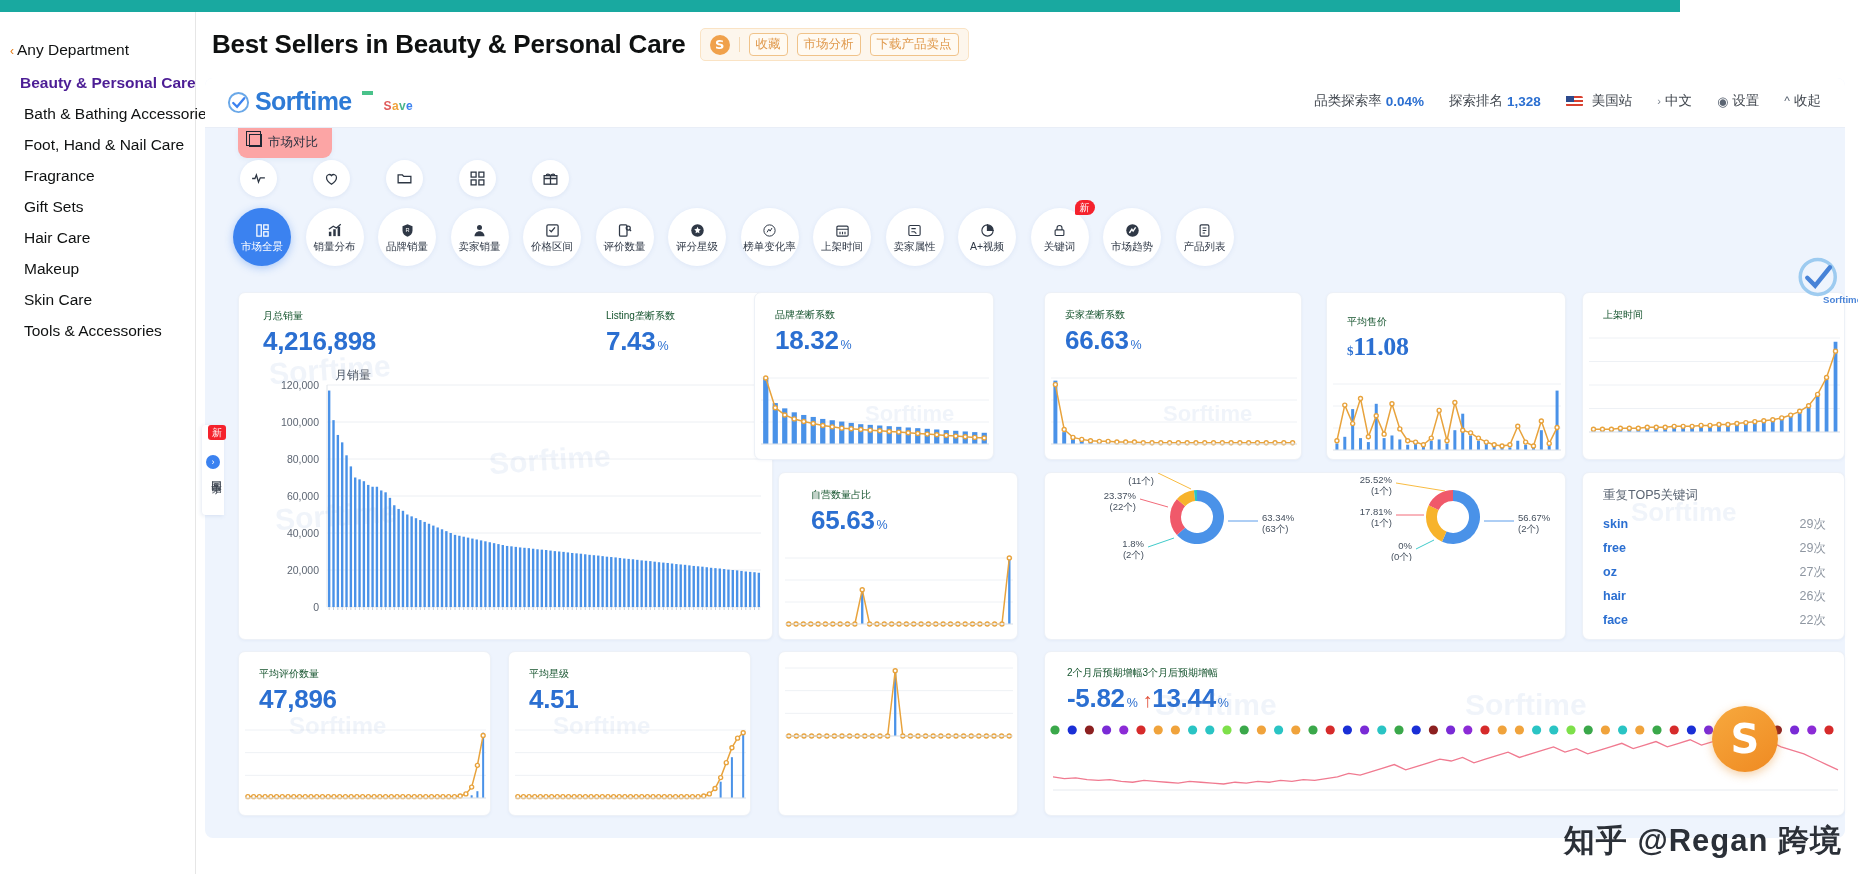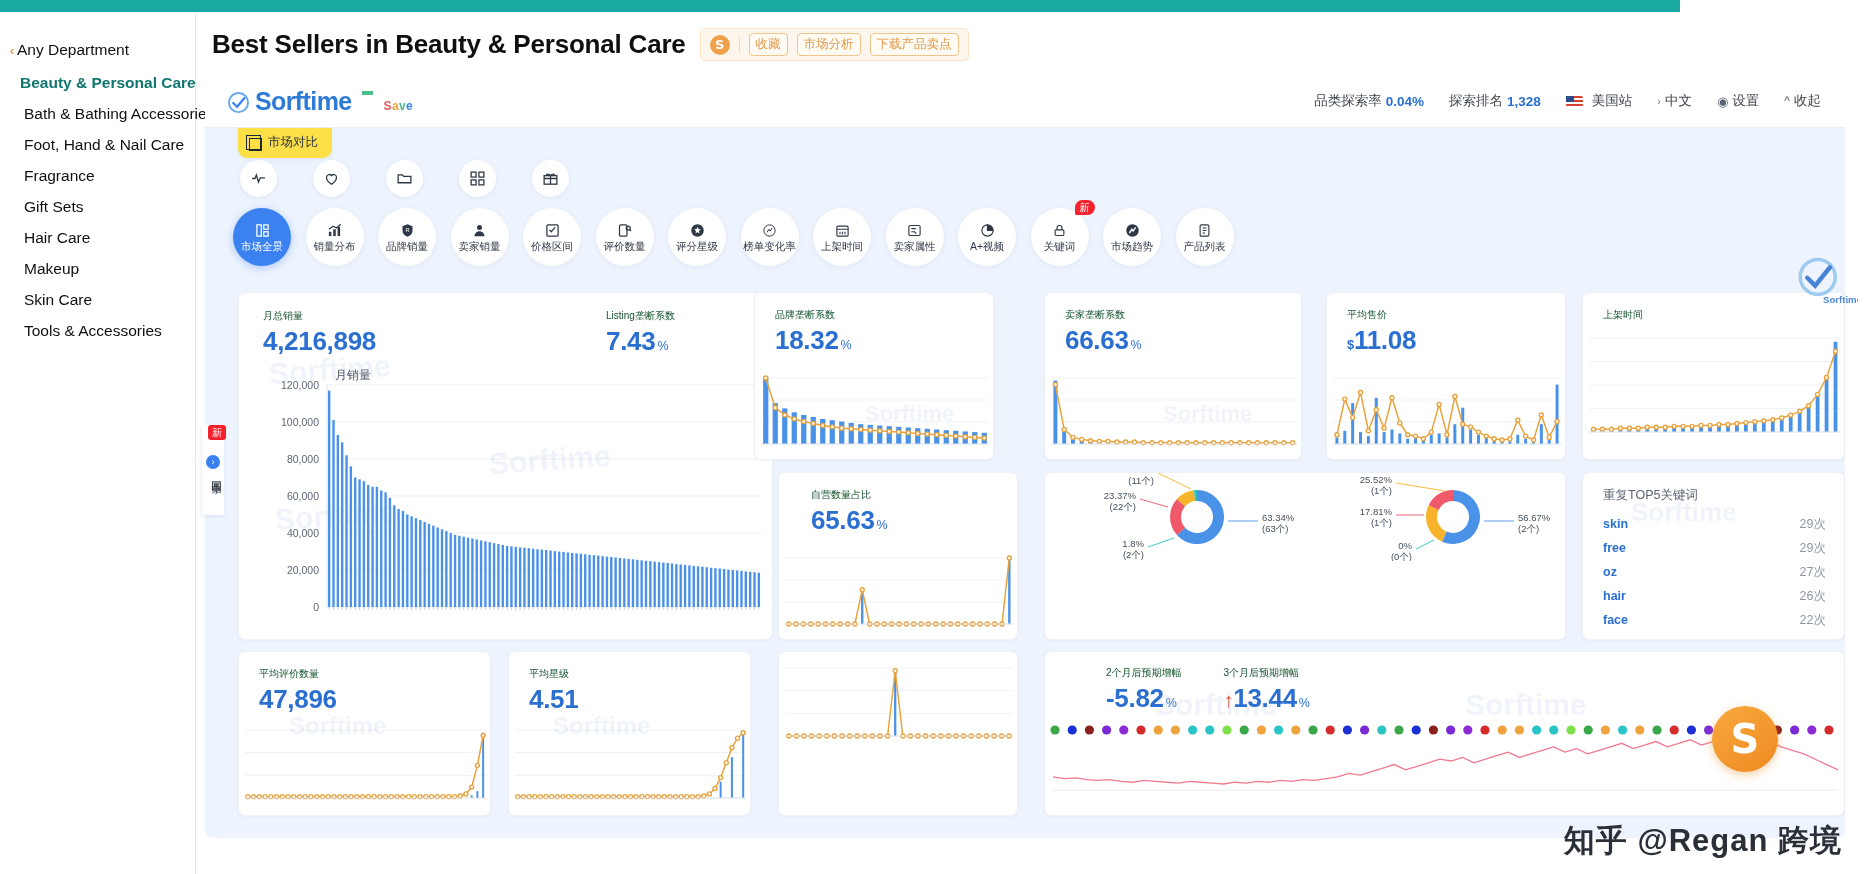--- a/index.html
+++ b/index.html
@@ -10,21 +10,21 @@
   }
   #root { position: relative; width: 1864px; height: 874px; background:#fff; }
 
   
   .top-strip { position:absolute; top:0; left:0; width:1864px; height:12px; background:#19a9a0; }
   .top-strip-right { position:absolute; top:0; left:1680px; width:184px; height:12px; background:#ffffff; }
 
   
   .sidebar { position:absolute; left:0; top:12px; width:196px; height:862px; background:#fff;
              border-right:1px solid #e6e6e6; padding-top:22px; }
-  .sb-row { font-size:15.5px; color:#0f766e; line-height:25px; padding:3px 0 3px 26px; white-space:nowrap; }
+  .sb-row { font-size:15.5px; color:#4c1d95; line-height:25px; padding:3px 0 3px 26px; white-space:nowrap; }
   .sb-any { color:#0f1111; font-size:15.5px; padding-left:10px; position:relative; }
   .sb-any .caret { color:#e47911; font-size:12px; margin-right:3px; }
   .sb-current { font-weight:bold; padding-left:20px; }
   .sb-child { padding-left:24px; color:#0f1111; }
 
   
   .page-head { position:absolute; left:212px; top:28px; display:flex; align-items:center; gap:14px; }
   .page-title { font-size:26px; font-weight:bold; color:#0f1111; letter-spacing:-0.2px;
                 font-family:"Liberation Sans", sans-serif; }
   .badge-bar { display:flex; align-items:center; gap:9px; background:#fdf6ec; border:1px solid #fae3c4;
@@ -49,22 +49,22 @@
   .brand-save { font-size:12px; font-weight:bold; margin-left:22px; margin-top:10px; letter-spacing:0.3px; }
   .topbar-right { position:absolute; right:24px; top:14px; display:flex; align-items:center; gap:25px;
                   font-size:13.5px; color:#41474f; white-space:nowrap; }
   .tr-val { color:#2b6fd1; font-weight:bold; }
   .flag { width:17px; height:11px; border-radius:2px; display:inline-block; margin-right:5px;
           background:repeating-linear-gradient(#d8402f 0 2px,#fff 2px 4px); position:relative; vertical-align:-1px;}
   .flag:after { content:""; position:absolute; left:0; top:0; width:8px; height:6px; background:#2c4a8c; }
   .tr-item { display:flex; align-items:center; gap:4px; cursor:pointer; }
 
   
-  .mkt-tab { position:absolute; left:33px; top:50px; background:#fde047; border-radius:0 0 9px 9px;
-             padding:6px 14px 7px 11px; display:flex; align-items:flex-end; gap:6px;
+  .mkt-tab { position:absolute; left:33px; top:50px; background:#fca5a5; border-radius:0 0 9px 9px;
+             padding:6px 14px 7px 11px; display:flex; align-items:flex-start; gap:6px;
              font-size:12.5px; color:#2b3240; box-shadow:0 2px 5px rgba(40,80,160,.06); }
   .sq-icon { width:13px; height:13px; border:1.6px solid #1f2733; position:relative; }
   .sq-icon:after { content:""; position:absolute; left:-4px; top:-4px; width:13px; height:13px; border:1.6px solid #1f2733; }
 
   
   .tool-row { position:absolute; left:240px; top:160px; display:flex; gap:36px; }
   .tool-btn { width:37px; height:37px; border-radius:50%; background:#fff; display:flex;
               align-items:center; justify-content:center; box-shadow:0 1px 4px rgba(40,80,160,.09);
               color:#2d3643; }
 
@@ -742,21 +742,21 @@
         <circle cx="221.25000000000003" cy="70.68" r="2" fill="#fff" stroke="#e8a33d" stroke-width="1.4"></circle>
         <circle cx="230.0357142857143" cy="70.68" r="2" fill="#fff" stroke="#e8a33d" stroke-width="1.4"></circle>
         <circle cx="238.82142857142858" cy="70.68" r="2" fill="#fff" stroke="#e8a33d" stroke-width="1.4"></circle>
         <circle cx="247.60714285714286" cy="70.68" r="2" fill="#fff" stroke="#e8a33d" stroke-width="1.4"></circle>
         <line x1="6" y1="72" x2="252" y2="72" stroke="#dfe4ea"></line>
       </svg>
     <div class="wm" style="left:118px; top:108px; font-size:22px;">Sorftime</div>
   </div>
 
   <div class="card" style="left:1326px; top:292px; width:240px; height:168px;">
-    <div style="padding:15px 0 0 20px;" class="metric">
+    <div style="padding:22px 0 0 20px;font-family:Liberation Serif, serif;" class="metric">
       <div class="c-label">平均售价</div>
       <div class="c-val"><span class="pre" style="font-size:13px;">$</span><span>11.08</span></div>
     </div>
     <svg id="svg-price" width="240" height="80" viewBox="0 0 240 80" style="margin-top:12px;">
         <line x1="6" y1="6" x2="234" y2="6" stroke="#eef1f5" stroke-width="1"></line>
         <line x1="6" y1="28" x2="234" y2="28" stroke="#eef1f5" stroke-width="1"></line>
         <line x1="6" y1="50" x2="234" y2="50" stroke="#eef1f5" stroke-width="1"></line>
         <line x1="6" y1="72" x2="234" y2="72" stroke="#eef1f5" stroke-width="1"></line>
         <rect x="8.437241379310345" y="65.4" width="2.9875862068965517" height="6.6000000000000005" fill="#4a92e8"></rect>
         <rect x="16.299310344827585" y="58.8" width="2.9875862068965517" height="13.200000000000001" fill="#4a92e8"></rect>
@@ -1162,21 +1162,21 @@
         <circle cx="199.8" cy="74" r="2" fill="#fff" stroke="#e8a33d" stroke-width="1.4"></circle>
         <circle cx="207.4" cy="74" r="2" fill="#fff" stroke="#e8a33d" stroke-width="1.4"></circle>
         <circle cx="215" cy="74" r="2" fill="#fff" stroke="#e8a33d" stroke-width="1.4"></circle>
         <circle cx="222.6" cy="74" r="2" fill="#fff" stroke="#e8a33d" stroke-width="1.4"></circle>
         <circle cx="230.2" cy="74" r="2" fill="#fff" stroke="#e8a33d" stroke-width="1.4"></circle>
         <line x1="6" y1="74" x2="234" y2="74" stroke="#dfe4ea"></line>
       </svg>
   </div>
 
   <div class="card" style="left:1044px; top:651px; width:801px; height:165px;">
-    <div style="display:flex; gap:42px; padding:14px 0 0 22px;margin-left:39px;">
+    <div style="display:flex; padding:14px 0 0 22px;">
       <div class="metric">
         <div class="c-label">2个月后预期增幅</div>
         <div class="c-val"><span>-5.82</span><span class="unit">%</span></div>
       </div>
       <div class="metric">
         <div class="c-label">3个月后预期增幅</div>
         <div class="c-val"><span class="arrow-up">↑</span><span>13.44</span><span class="unit">%</span></div>
       </div>
     </div>
     <svg id="svg-trend" width="801" height="78" viewBox="0 0 801 78" style="margin-top:2px;">

